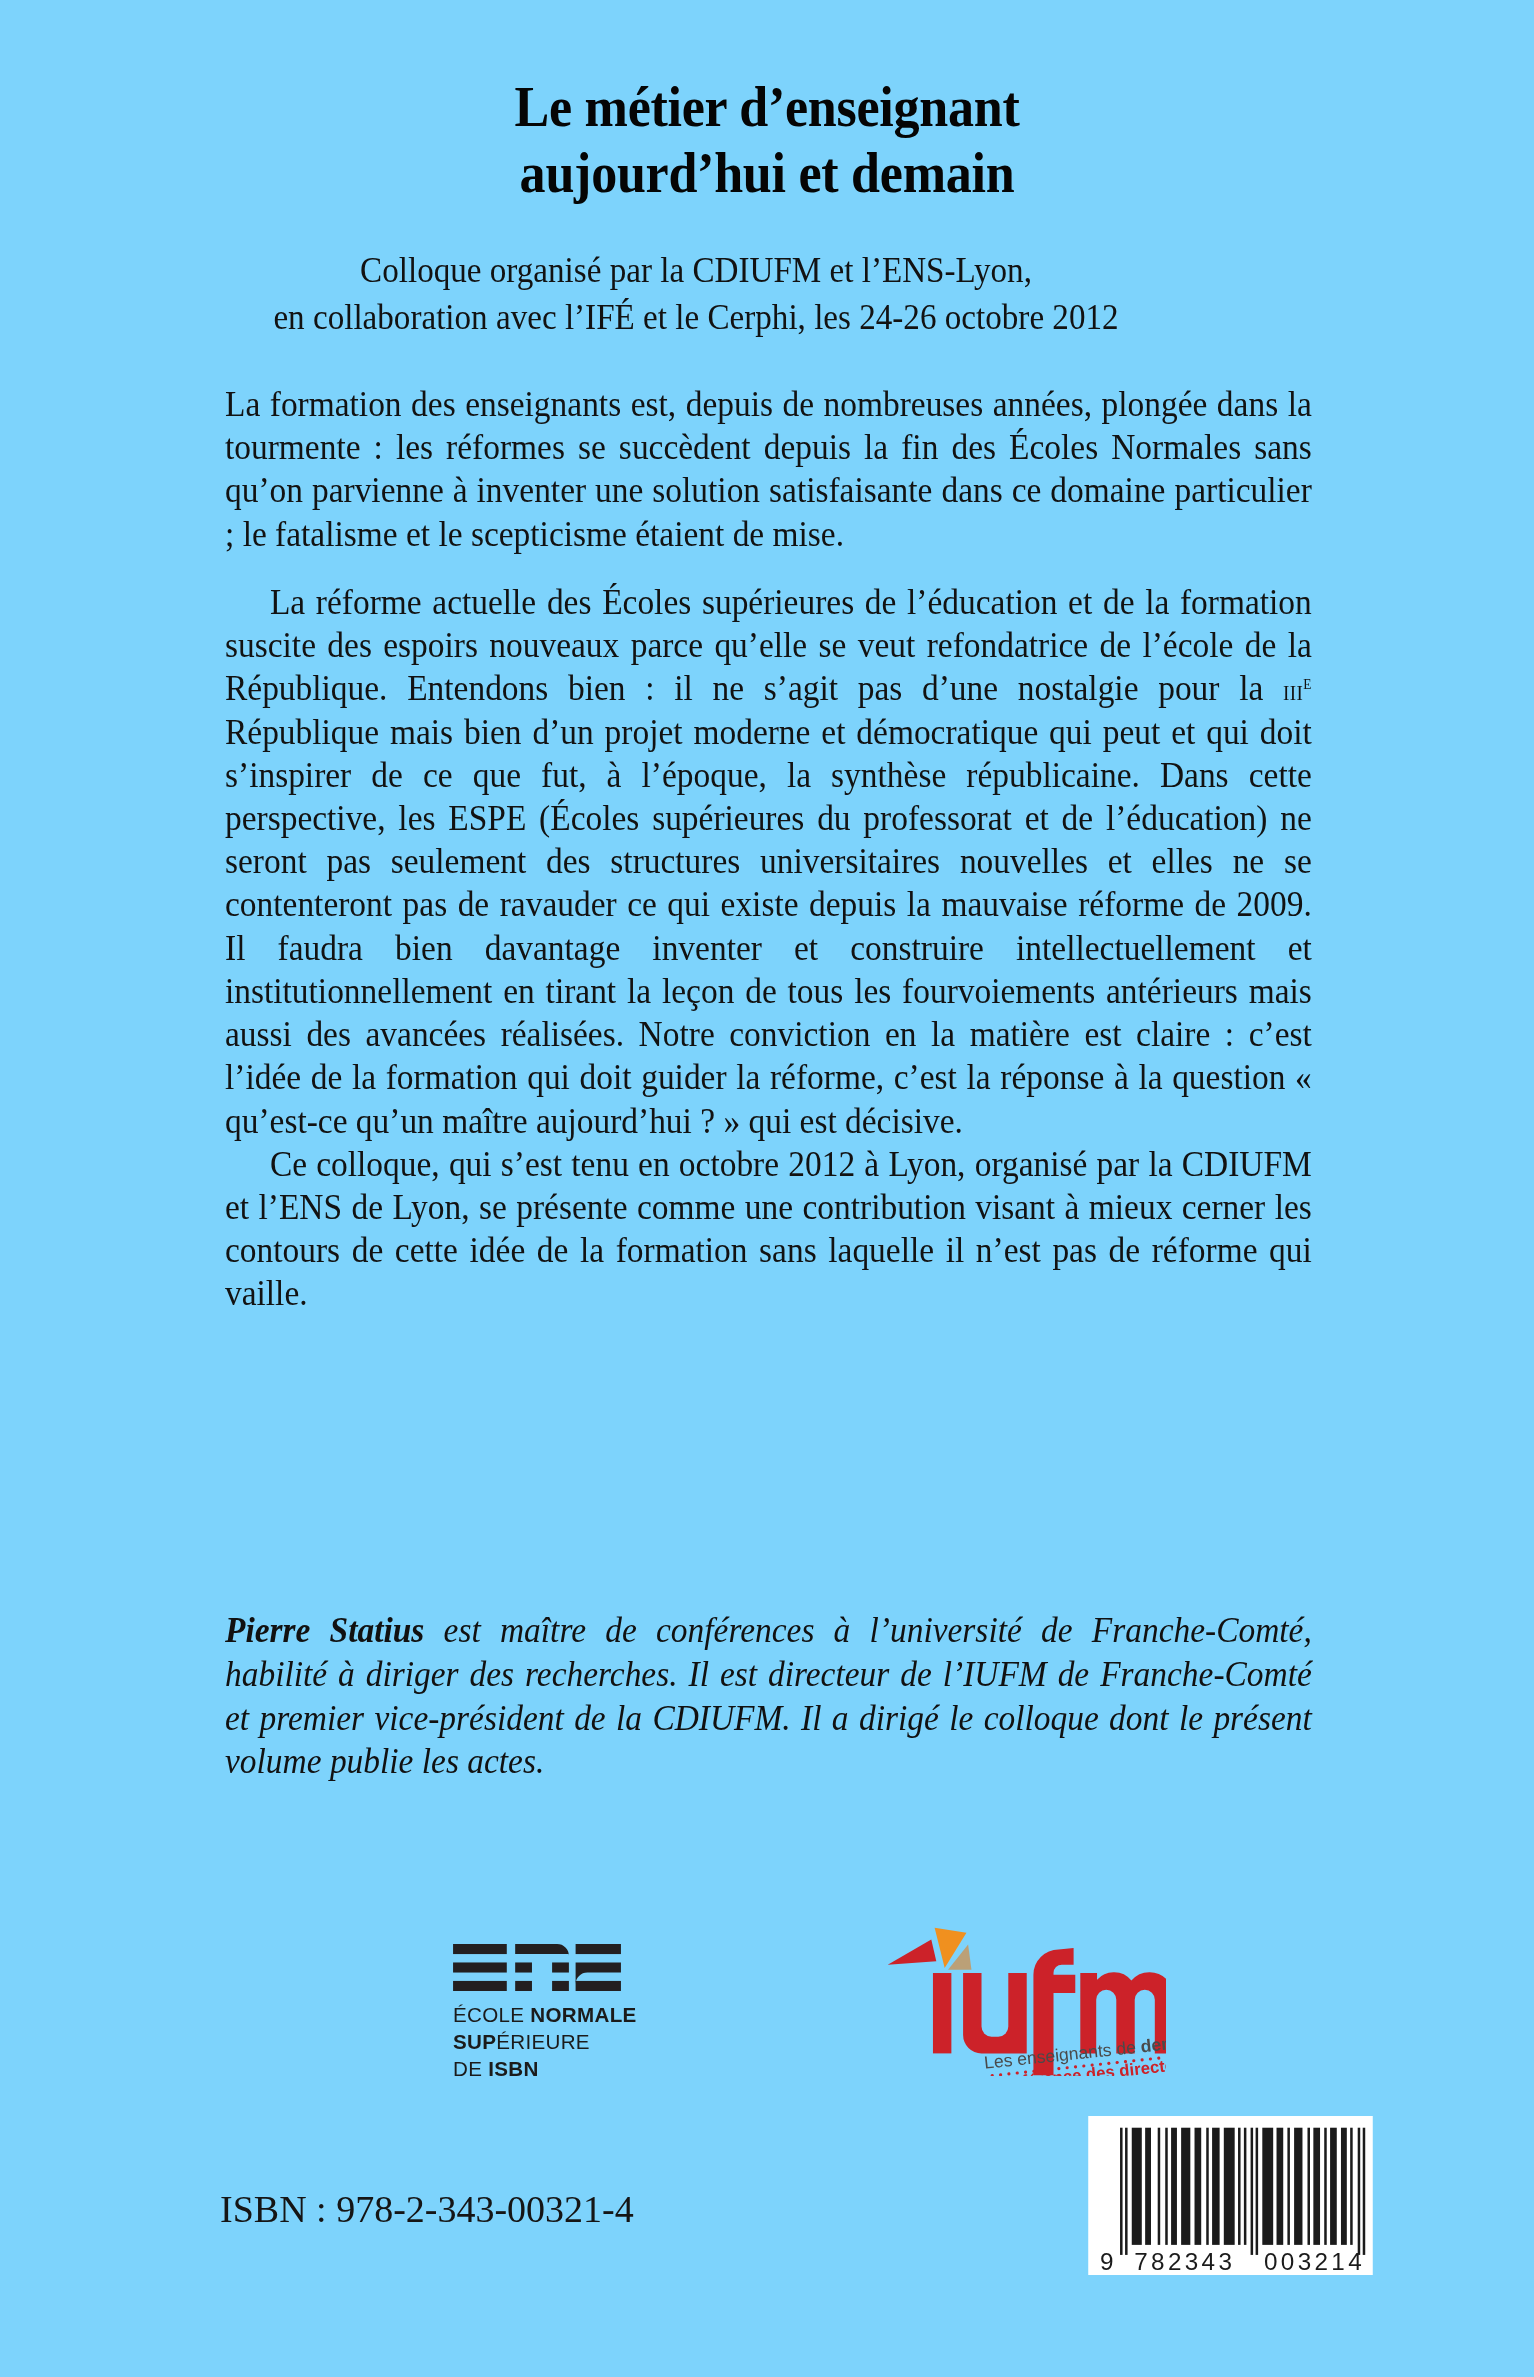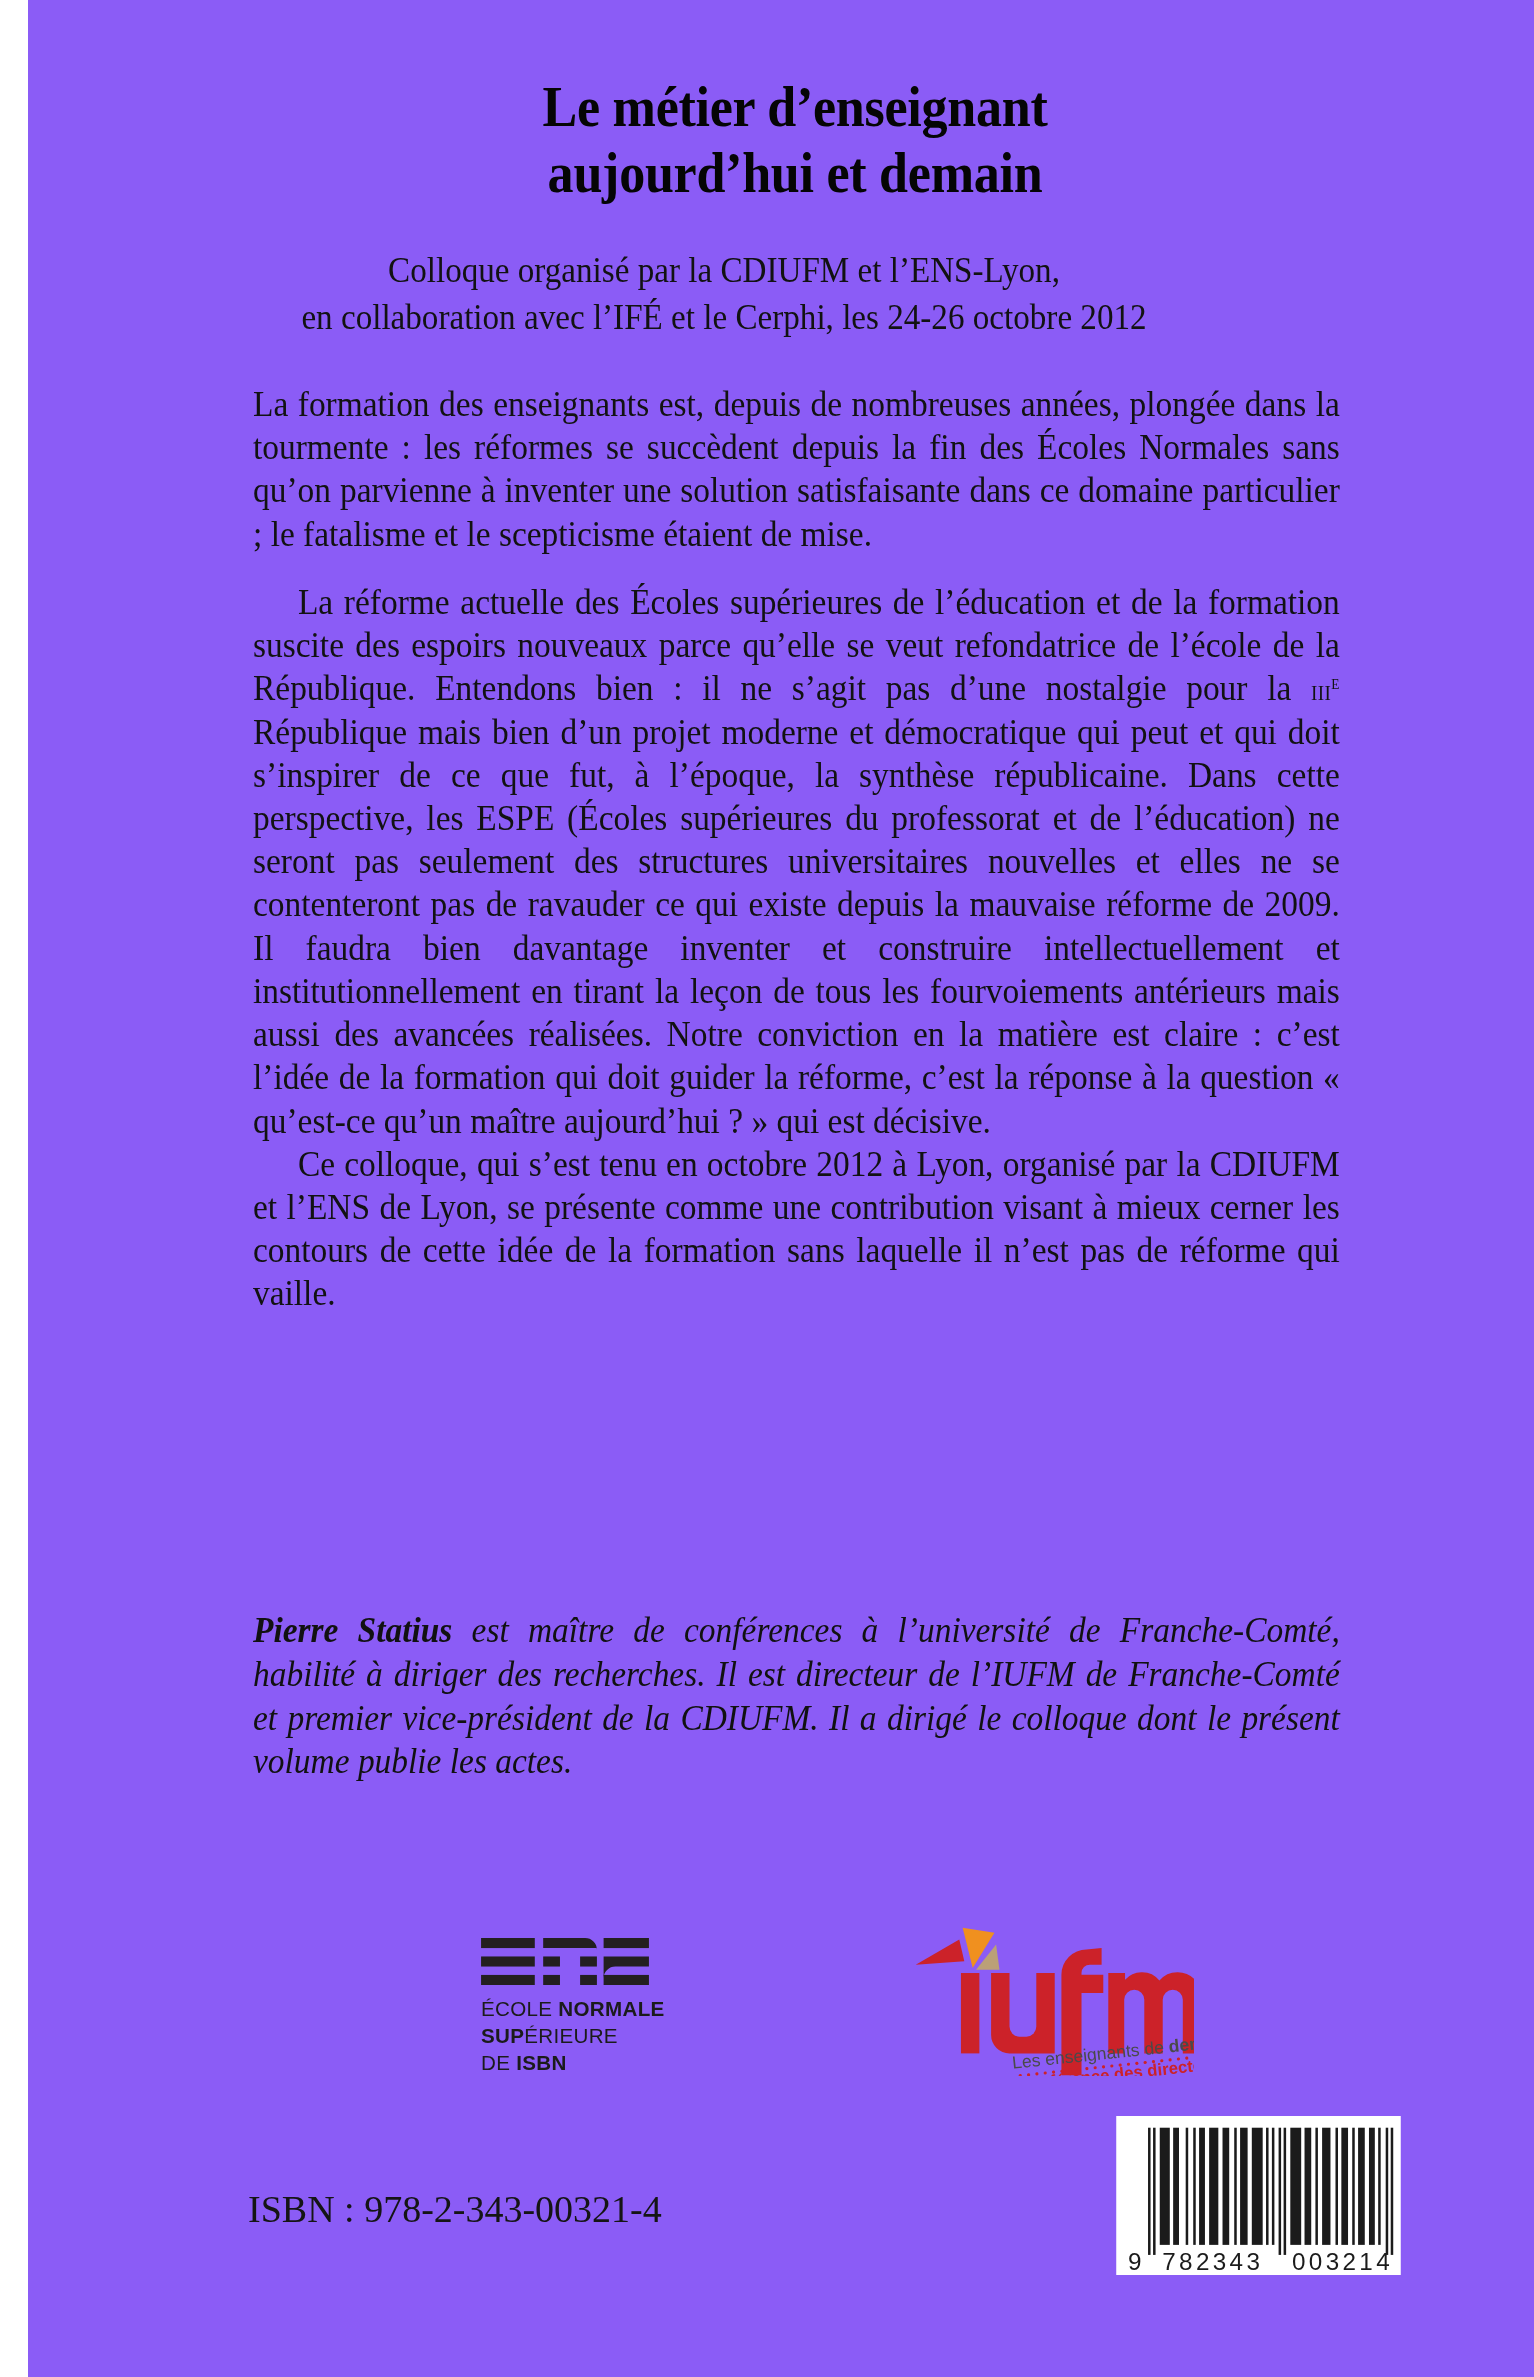--- a/index.html
+++ b/index.html
@@ -13,22 +13,21 @@
     height: 2377px;
     position: relative;
     font-family: "Liberation Serif", "DejaVu Serif", serif;
     color: #111111;
     overflow: hidden;
   }
 
   .page {
     position: absolute;
     inset: 0;
-    background: #8b5cf6;
-    margin-left: 28px;
+    background: #7dd3fc;
   }
 
   
   .title-block {
     position: absolute;
     top: 74px;
     left: 0;
     width: 1534px;
     text-align: center;
   }
@@ -113,21 +112,21 @@
     left: 0;
     top: 1888px;
     width: 1534px;
     height: 193px;
   }
 
   
   .ens-logo {
     position: absolute;
     left: 453px;
-    top: 50px;
+    top: 56px;
     width: 210px;
   }
   .ens-mark {
     width: 168px;
     height: 47px;
     display: block;
   }
   .ens-words {
     margin-top: 11px;
     font-family: "Liberation Sans", "DejaVu Sans", sans-serif;

